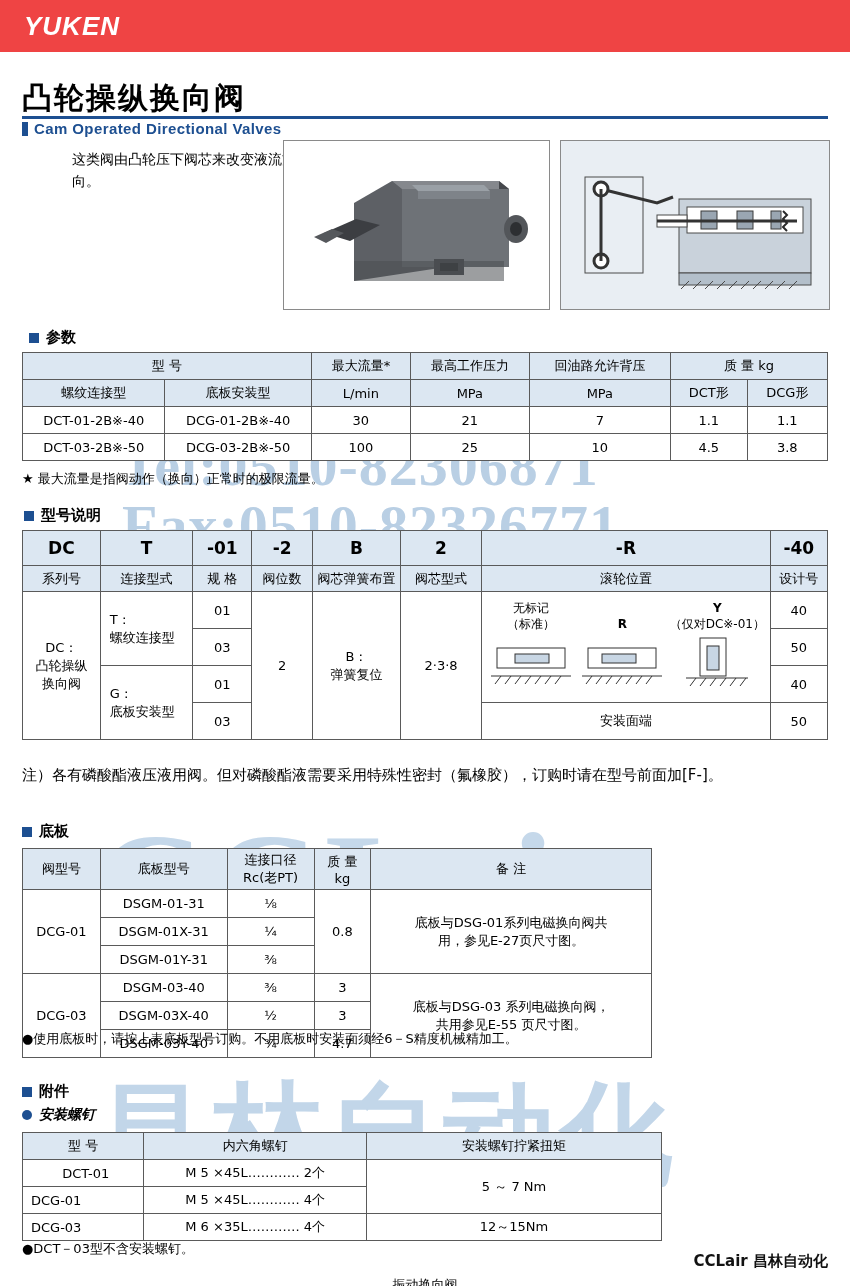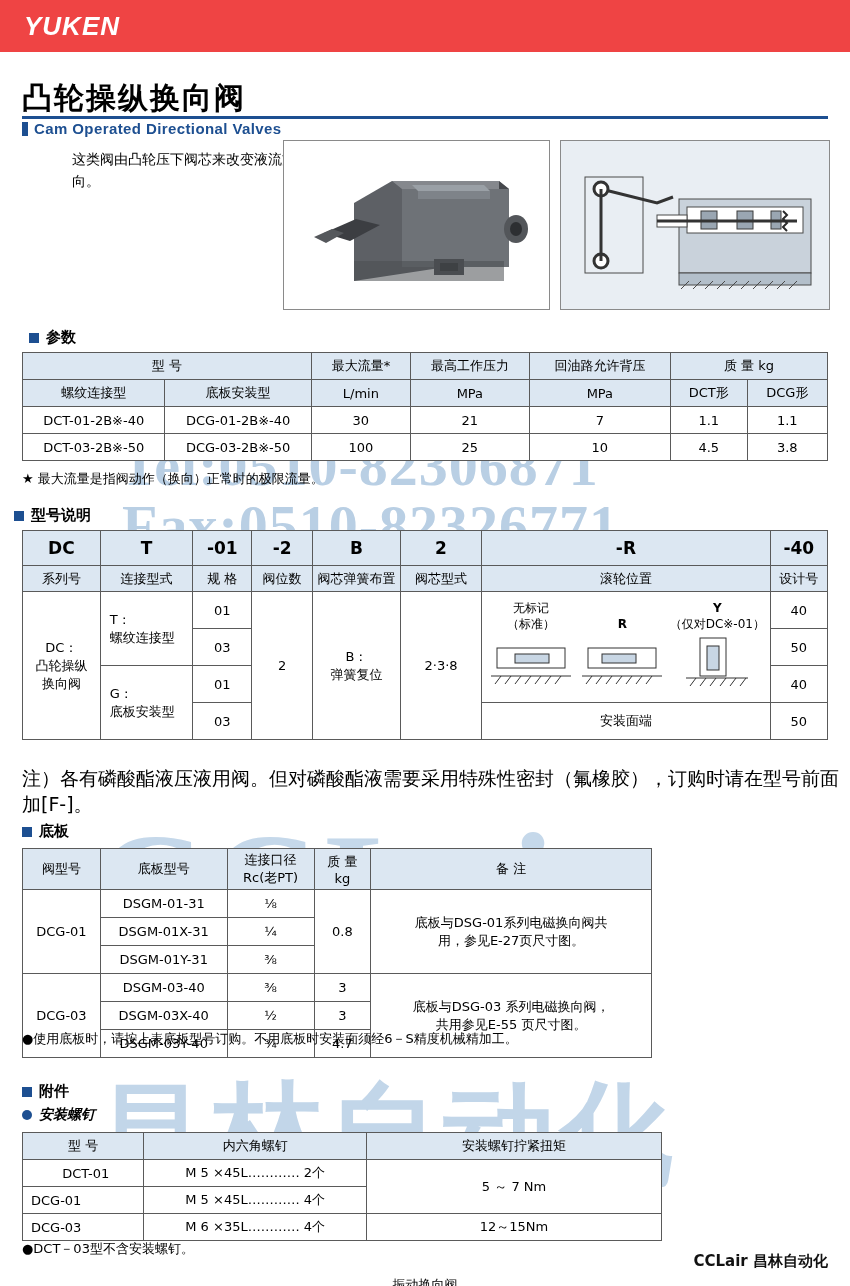--- a/index.html
+++ b/index.html
@@ -107,21 +107,21 @@
   #model{left:22px;top:530px;width:806px;}
   #model td,#model th{border:1px solid #5a5a5a;}
   #model .code{font-weight:bold;font-size:17px;height:30px;background:#dce7f2;}
   #model .hdr2{background:#dce7f2;height:26px;font-size:13px;}
   #model .body td{font-size:13px;}
   .roller-cell{padding:4px 2px;}
   .roller-wrap{display:flex;justify-content:space-around;align-items:flex-end;}
   .roller-col{text-align:center;font-size:12px;line-height:16px;}
 
   .note-bottom{
-    position:absolute;left:22px;top:766px;font-size:19px;
+    position:absolute;left:22px;top:766px;font-size:15px;
     font-family:"DejaVu Sans","Liberation Sans",sans-serif;
   }
 
   
   #subplate{left:22px;top:848px;width:630px;}
   #subplate td,#subplate th{height:23px;}
   .note-sub{
     position:absolute;left:22px;top:1030px;font-size:13px;
     font-family:"DejaVu Sans","Liberation Sans",sans-serif;
   }
@@ -256,21 +256,21 @@
         <td>25</td>
         <td>10</td>
         <td>4.5</td>
         <td>3.8</td>
       </tr>
     </tbody>
       </table>
 
     <div class="note-star">★ 最大流量是指阀动作（换向）正常时的极限流量。</div>
 
-    <div class="sec" style="left:14px;top:506px;">
+    <div class="sec" style="left:24px;top:506px;">
       <span class="sq"></span>
       <span>型号说明</span>
     </div>
 
     <table class="t" id="model">
       <tbody>
           <tr>
         <td class="code" style="width:78px">DC</td>
         <td class="code" style="width:96px">T</td>
         <td class="code" style="width:56px">-01</td>

